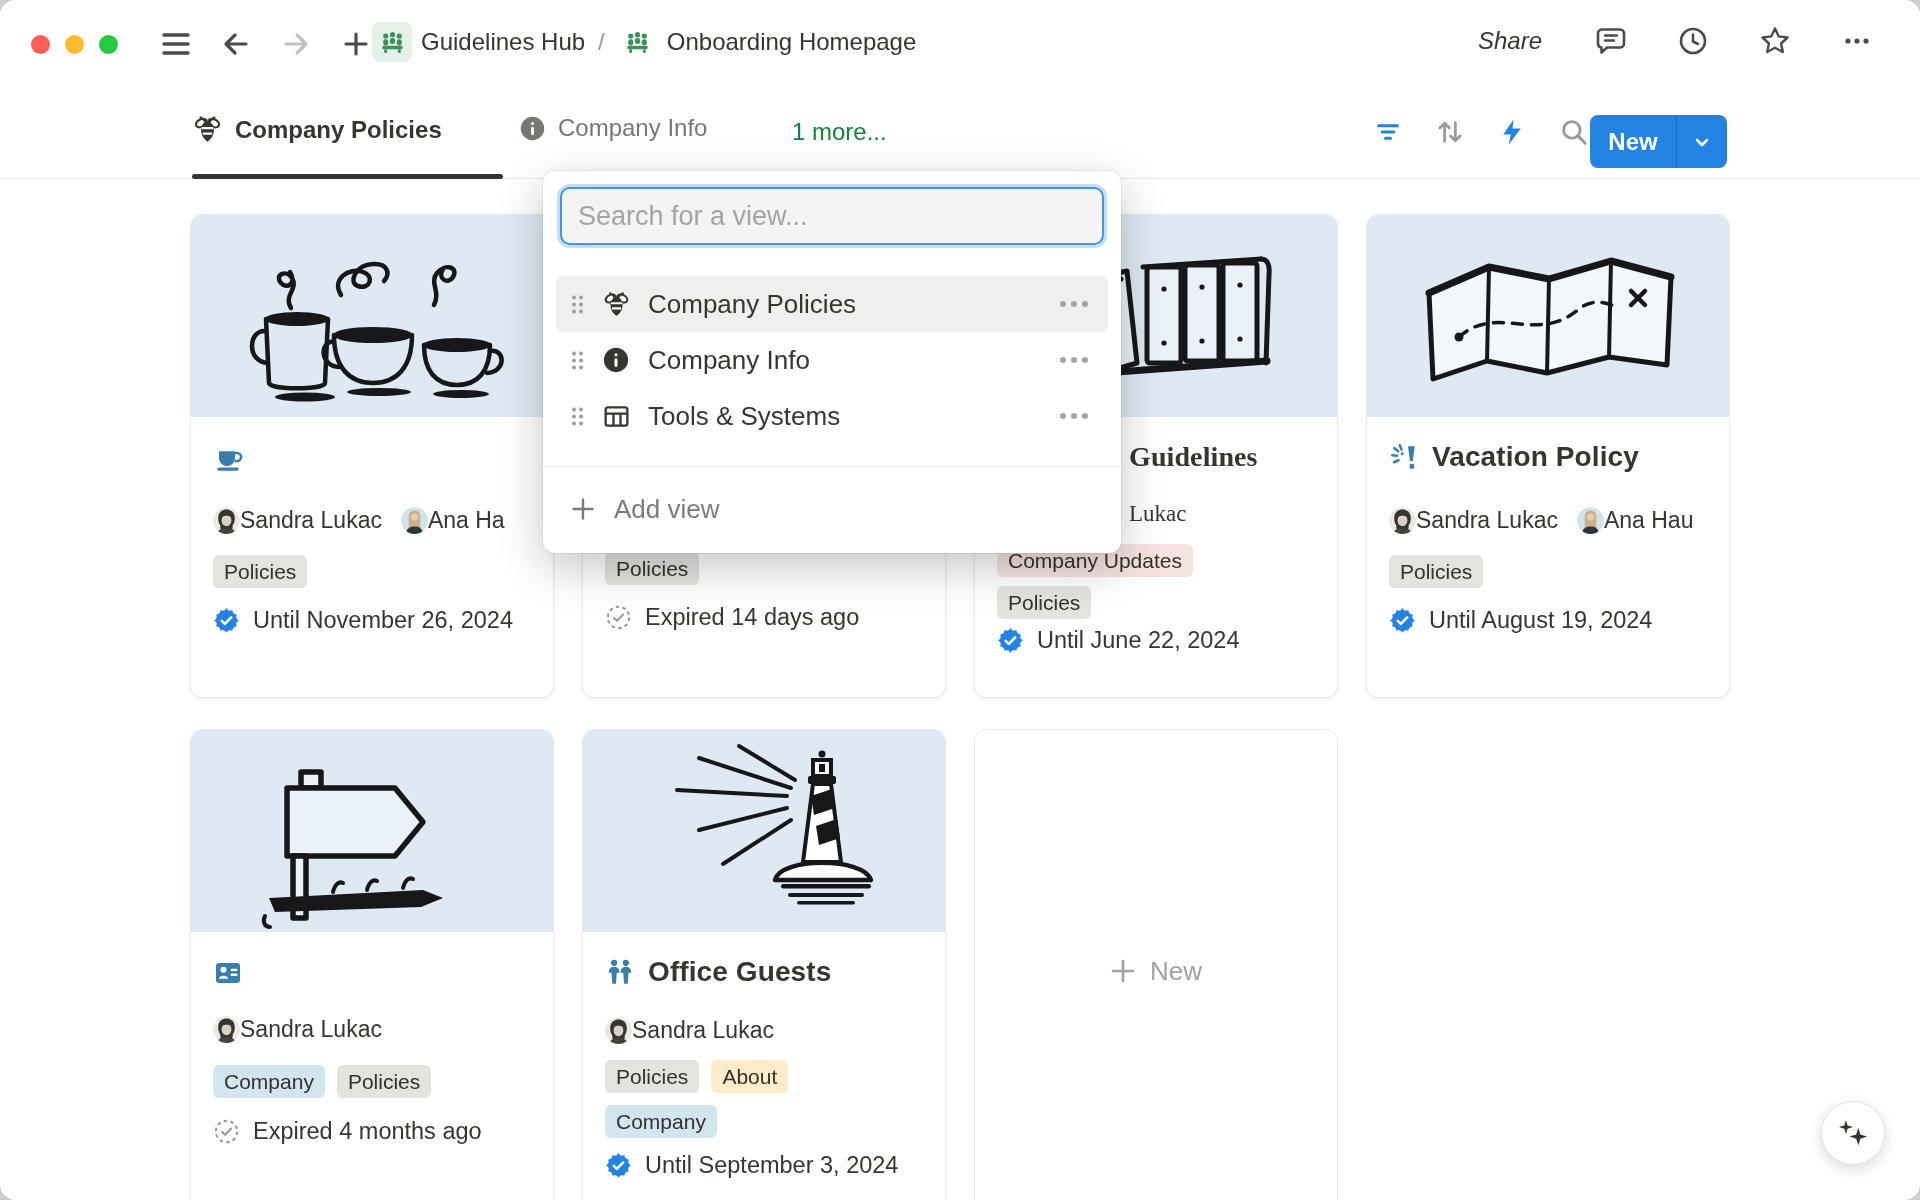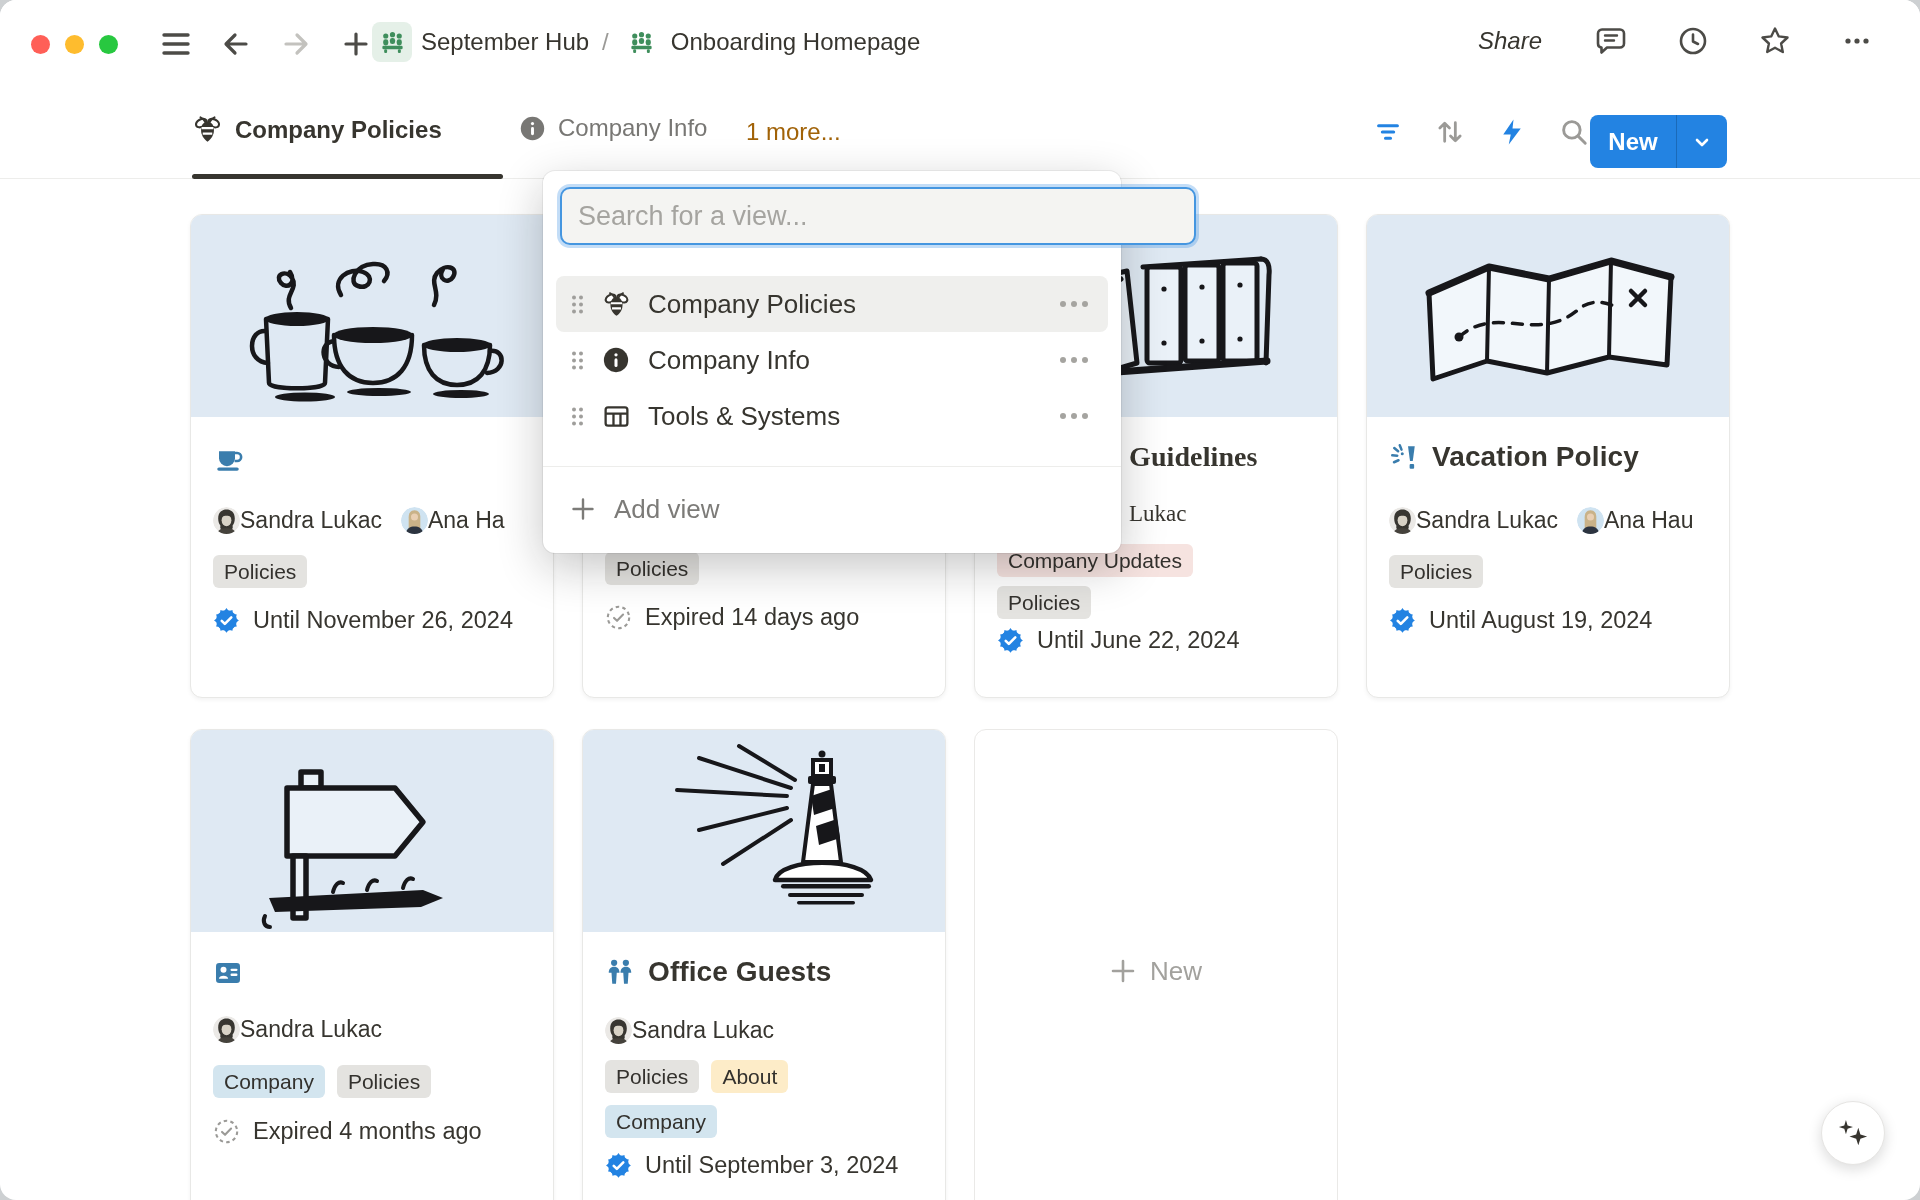--- a/index.html
+++ b/index.html
@@ -20,32 +20,32 @@
   .top-right { position:absolute; right:44px; top:22px; display:flex; align-items:center; gap:44px;font-style:italic; }
   .share { font-size:24px; color:#37352f; padding:4px 6px; border-radius:6px; cursor:pointer; }
   .tr-ico { width:38px; height:38px; display:flex; align-items:center; justify-content:center; border-radius:6px; cursor:pointer; }
 
   
   .tabrow { position:absolute; left:0; top:96px; right:0; height:83px; }
   .tabrow-divider { position:absolute; left:0; right:0; top:82px; height:1px; background:#ededeb; }
   .tab-active { position:absolute; left:192px; top:18px; display:flex; align-items:center; gap:12px; font-size:24px; font-weight:700; cursor:pointer; }
   .tab-underline { position:absolute; left:192px; top:78px; width:311px; height:5px; background:#37352f; border-radius:3px; }
   .tab-inactive { position:absolute; left:519px; top:18px; display:flex; align-items:center; gap:12px; font-size:24px; font-weight:500; color:#787774; cursor:pointer; }
-  .tab-more { position:absolute; left:746px; top:22px; font-size:24px; color:#a16207; cursor:pointer; }
+  .tab-more { position:absolute; left:792px; top:22px; font-size:24px; color:#15803d; cursor:pointer; }
   .tab-tools { position:absolute; right:200px; top:14px; display:flex; align-items:center; gap:18px; }
   .tool-btn { width:44px; height:44px; display:flex; align-items:center; justify-content:center; border-radius:6px; cursor:pointer; }
   .new-btn { position:absolute; left:1590px; top:115px; width:137px; height:53px; background:#2383e2; border-radius:8px; display:flex; align-items:center; cursor:pointer; }
   .new-btn .nb-label { width:86px; text-align:center; color:#fff; font-size:24px; font-weight:700; }
   .new-btn .nb-div { width:1px; height:53px; background:rgba(12,60,110,.35); }
   .new-btn .nb-chev { flex:1; display:flex; align-items:center; justify-content:center; }
 
   
   .dropdown { position:absolute; left:543px; top:171px; width:578px; height:382px; background:#fff; border-radius:12px;
               box-shadow:0 0 0 1px rgba(15,15,15,.06), 0 14px 46px rgba(15,15,15,.24); z-index:30; }
-  .dd-search { position:absolute; left:17px; top:16px; width:636px; height:58px; border-radius:10px;
+  .dd-search { position:absolute; left:17px; top:16px; width:544px; height:58px; border-radius:10px;
                background:#f4f4f2; border:2px solid #4596e0; box-shadow:0 0 0 3px rgba(35,131,226,.27);
                font-size:27px; color:#37352f; padding:0 16px; outline:none; font-family:"Liberation Sans",sans-serif; }
   .dd-search::placeholder { color:#a5a4a0; }
   .dd-items { position:absolute; left:13px; top:105px; width:552px; }
   .dd-item { height:56px; border-radius:8px; display:flex; align-items:center; padding:0 18px 0 14px; cursor:pointer; }
   .dd-item.sel { background:#efefed; }
   .dd-grip { margin-right:16px; display:flex; }
   .dd-ico { width:30px; display:flex; justify-content:center; margin-right:17px; }
   .dd-label { font-size:26px; color:#37352f; flex:1; }
   .dd-dots { display:flex; gap:5px; padding:8px 2px; cursor:pointer; }
@@ -218,21 +218,21 @@
           </svg>
       </span>
     </div>
 
     <div class="breadcrumb" data-name="breadcrumb">
       <span class="bc-icon-box" data-name="onboarding-hub-icon">
         <svg width="27" height="27">
             <use href="#i-team"></use>
           </svg>
       </span>
-      <span data-name="breadcrumb-item-hub">September Hub</span>
+      <span data-name="breadcrumb-item-hub">Guidelines Hub</span>
       <span class="bc-sep" data-name="breadcrumb-separator">/</span>
       <span class="bc-icon-plain" data-name="onboarding-homepage-icon">
         <svg width="27" height="27">
             <use href="#i-team"></use>
           </svg>
       </span>
       <span data-name="breadcrumb-item-homepage">Onboarding Homepage</span>
     </div>
 
     <div class="top-right">

